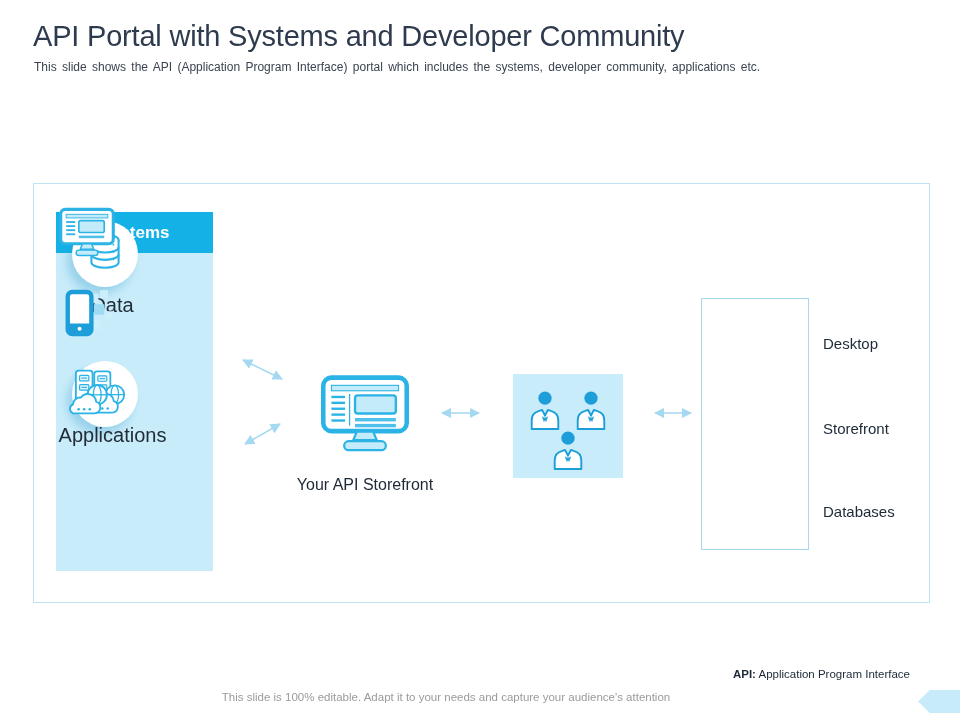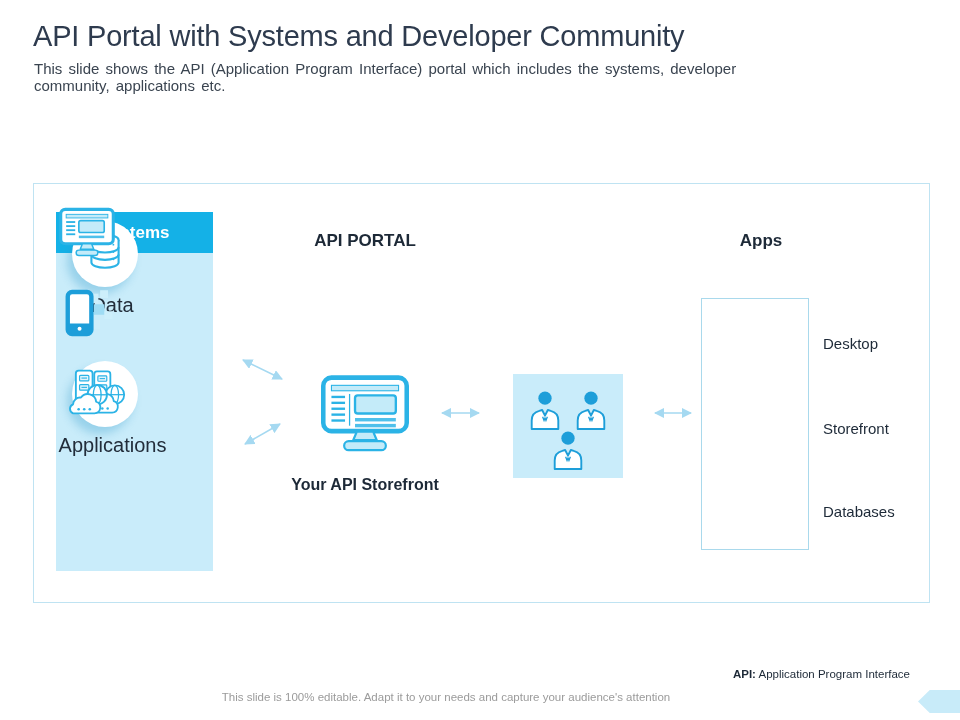--- a/index.html
+++ b/index.html
@@ -8,21 +8,21 @@
     background:#ffffff;font-family:"Liberation Sans", sans-serif;
     -webkit-font-smoothing:antialiased;
   }
   
   .title{
     position:absolute;left:33px;top:20px;width:880px;
     font-size:29px;font-weight:normal;color:#2e3b4e;letter-spacing:-0.2px;
   }
   .subtitle{
     position:absolute;left:34px;top:60px;width:760px;
-    font-size:15px;color:#3a4450;word-spacing:2px;
+    font-size:12px;color:#3a4450;word-spacing:2px;
   }
   
   .diagram{
     position:absolute;left:33px;top:183px;width:895px;height:418px;
     border:1px solid #bfe3f2;background:#ffffff;
   }
   
   .sys-header{
     position:absolute;left:22px;top:28px;width:157px;height:41px;
     background:#14b1e7;color:#ffffff;font-size:17px;font-weight:bold;
@@ -37,34 +37,34 @@
     background:#ffffff;display:flex;align-items:center;justify-content:center;
     box-shadow:-5px 7px 9px rgba(41,150,200,0.30);
   }
   .circ-data{left:38px;top:37px;}
   .circ-apps{left:38px;top:177px;}
   .sys-label{
     position:absolute;left:0;width:157px;text-align:center;
     font-size:20px;color:#222d3a;
   }
   .lbl-data{top:110px;}
-  .lbl-apps{top:250px;}
+  .lbl-apps{top:240px;}
   
   .col-header{
     position:absolute;font-size:17px;font-weight:bold;color:#1d2937;
     text-align:center;line-height:26px;
   }
   .hd-portal{left:246px;top:44px;width:170px;}
   .hd-community{left:457px;top:31px;width:150px;}
   .hd-apps{left:652px;top:44px;width:150px;}
   
   .monitor-wrap{position:absolute;left:285px;top:190px;width:92px;height:78px;}
   .portal-caption{
     position:absolute;left:246px;top:292px;width:170px;text-align:center;
-    font-size:16px;font-weight:bold;color:#1d2937;
+    font-size:16px;font-weight:normal;color:#1d2937;
   }
   
   .community-box{
     position:absolute;left:479px;top:190px;width:110px;height:104px;
     background:#c9ecfa;
   }
   .person{position:absolute;width:38px;height:40px;}
   .p1{left:13px;top:16px;}
   .p2{left:59px;top:16px;}
   .p3{left:36px;top:56px;}
@@ -142,21 +142,20 @@
         <line x1="28.5" y1="31" x2="49.5" y2="31" stroke="#2bb3e6" stroke-width="1.4"></line>
         <path d="M13 51 H36 A6.5 6.5 0 0 0 37.8 38.3 A9 9 0 0 0 21.5 34 A7.5 7.5 0 0 0 13 41.3 A5.2 5.2 0 0 0 13 51 Z" fill="#fff" stroke="#2bb3e6" stroke-width="2" stroke-linejoin="round"></path>
         <circle cx="19" cy="46.5" r="1.4" fill="#2bb3e6"></circle>
           <circle cx="25" cy="46.5" r="1.4" fill="#2bb3e6"></circle>
         <circle cx="31" cy="46.5" r="1.4" fill="#2bb3e6"></circle>
       </svg>
     </span>
   </div>
   <div class="sys-label lbl-apps">Applications</div>
 
-  <div class="col-header hd-portal">API PORTAL</div>
   <div class="monitor-wrap">
     <svg width="92" height="78" viewBox="0 0 100 86" fill="none">
       <rect x="4" y="4" width="92" height="59" rx="9" fill="#fff" stroke="#2bb3e6" stroke-width="5"></rect>
       <rect x="13" y="12.5" width="74" height="6" fill="#c4ebf9" stroke="#2bb3e6" stroke-width="1.2"></rect>
       <rect x="13" y="24" width="15" height="2.6" fill="#2bb3e6"></rect>
       <rect x="13" y="30.5" width="15" height="2.6" fill="#2bb3e6"></rect>
       <rect x="13" y="37" width="15" height="2.6" fill="#2bb3e6"></rect>
       <rect x="13" y="43.5" width="15" height="2.6" fill="#2bb3e6"></rect>
       <rect x="13" y="50" width="15" height="2.6" fill="#2bb3e6"></rect>
       <line x1="33" y1="22" x2="33" y2="57" stroke="#2bb3e6" stroke-width="1.4"></line>
@@ -186,21 +185,20 @@
     </span>
     <span class="person p3">
       <svg width="38" height="40" viewBox="0 0 40 42" fill="none">
         <circle cx="20" cy="8.5" r="7" fill="#1d9ed9"></circle>
         <path d="M6 41 V32 Q6 24 14 22 L17 21 L20 27 L23 21 L26 22 Q34 24 34 32 V41 Z" fill="#fff" stroke="#1d9ed9" stroke-width="2" stroke-linejoin="round"></path>
         <polyline points="17.5,28 19,32 20,29.5 21,32 22.5,28" fill="none" stroke="#1d9ed9" stroke-width="1.4"></polyline>
       </svg>
     </span>
   </div>
 
-  <div class="col-header hd-apps">Apps</div>
   <div class="apps-box"></div>
 
   <div class="apps-icon ai-1">
     <svg width="58" height="52" viewBox="0 0 64 56" fill="none">
       <rect x="3" y="3" width="58" height="38" rx="5" fill="#fff" stroke="#2bb3e6" stroke-width="3.4"></rect>
       <rect x="9" y="8.5" width="46" height="4" fill="#c4ebf9" stroke="#2bb3e6" stroke-width="1"></rect>
       <rect x="9" y="16" width="10" height="2" fill="#2bb3e6"></rect>
       <rect x="9" y="20.5" width="10" height="2" fill="#2bb3e6"></rect>
       <rect x="9" y="25" width="10" height="2" fill="#2bb3e6"></rect>
       <rect x="9" y="29.5" width="10" height="2" fill="#2bb3e6"></rect>

